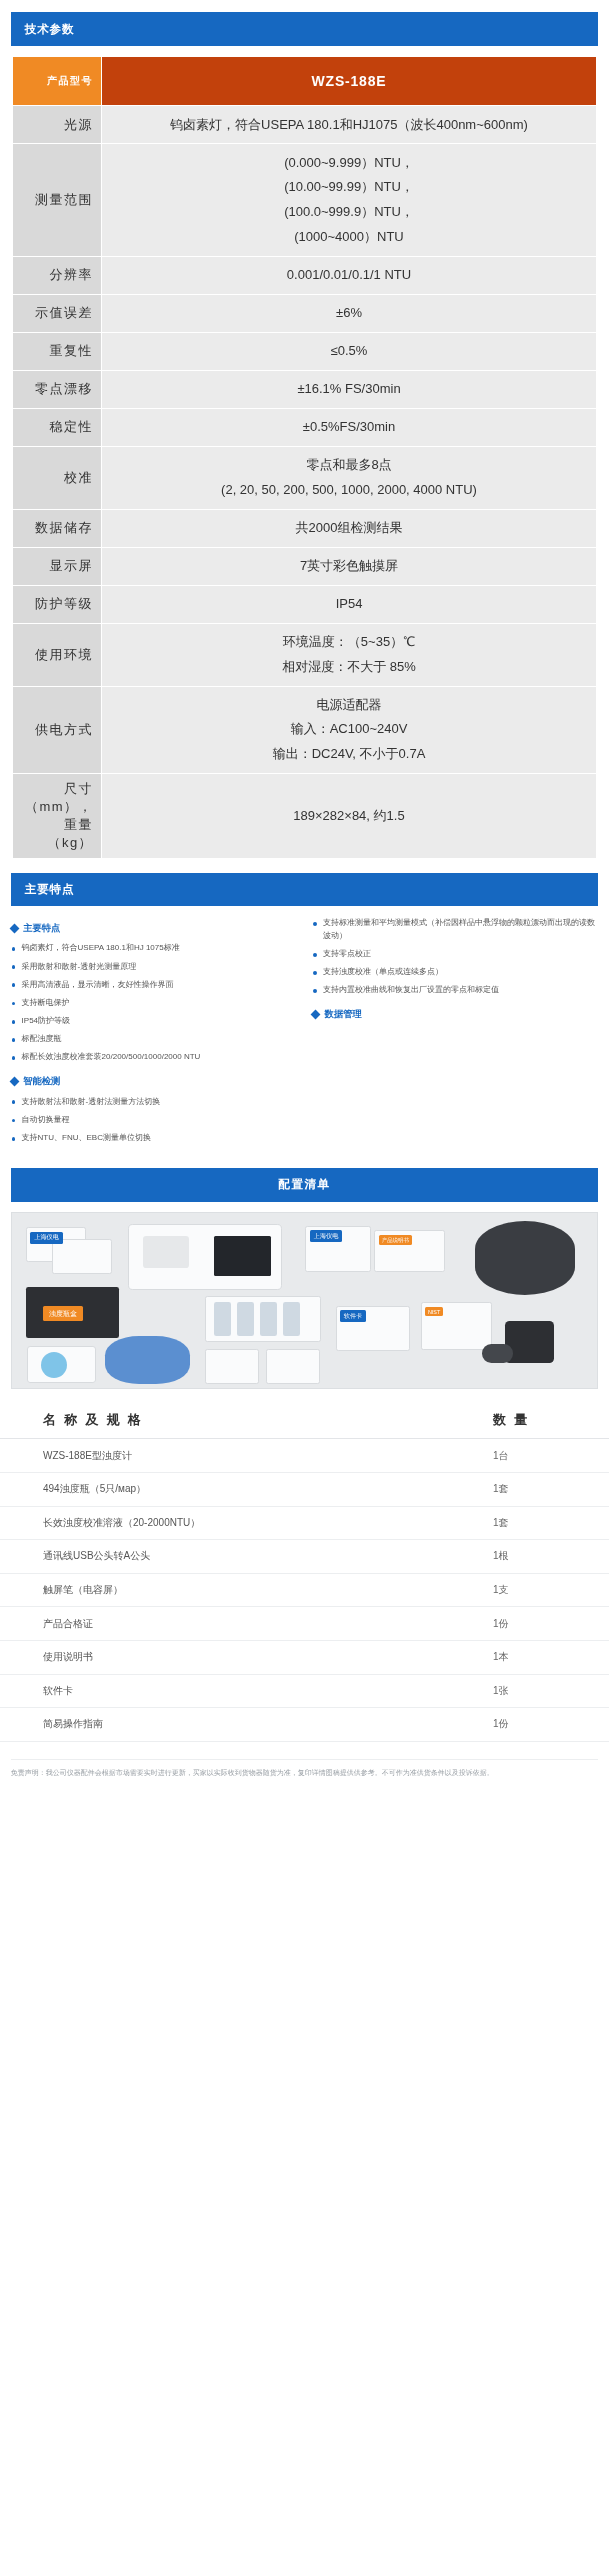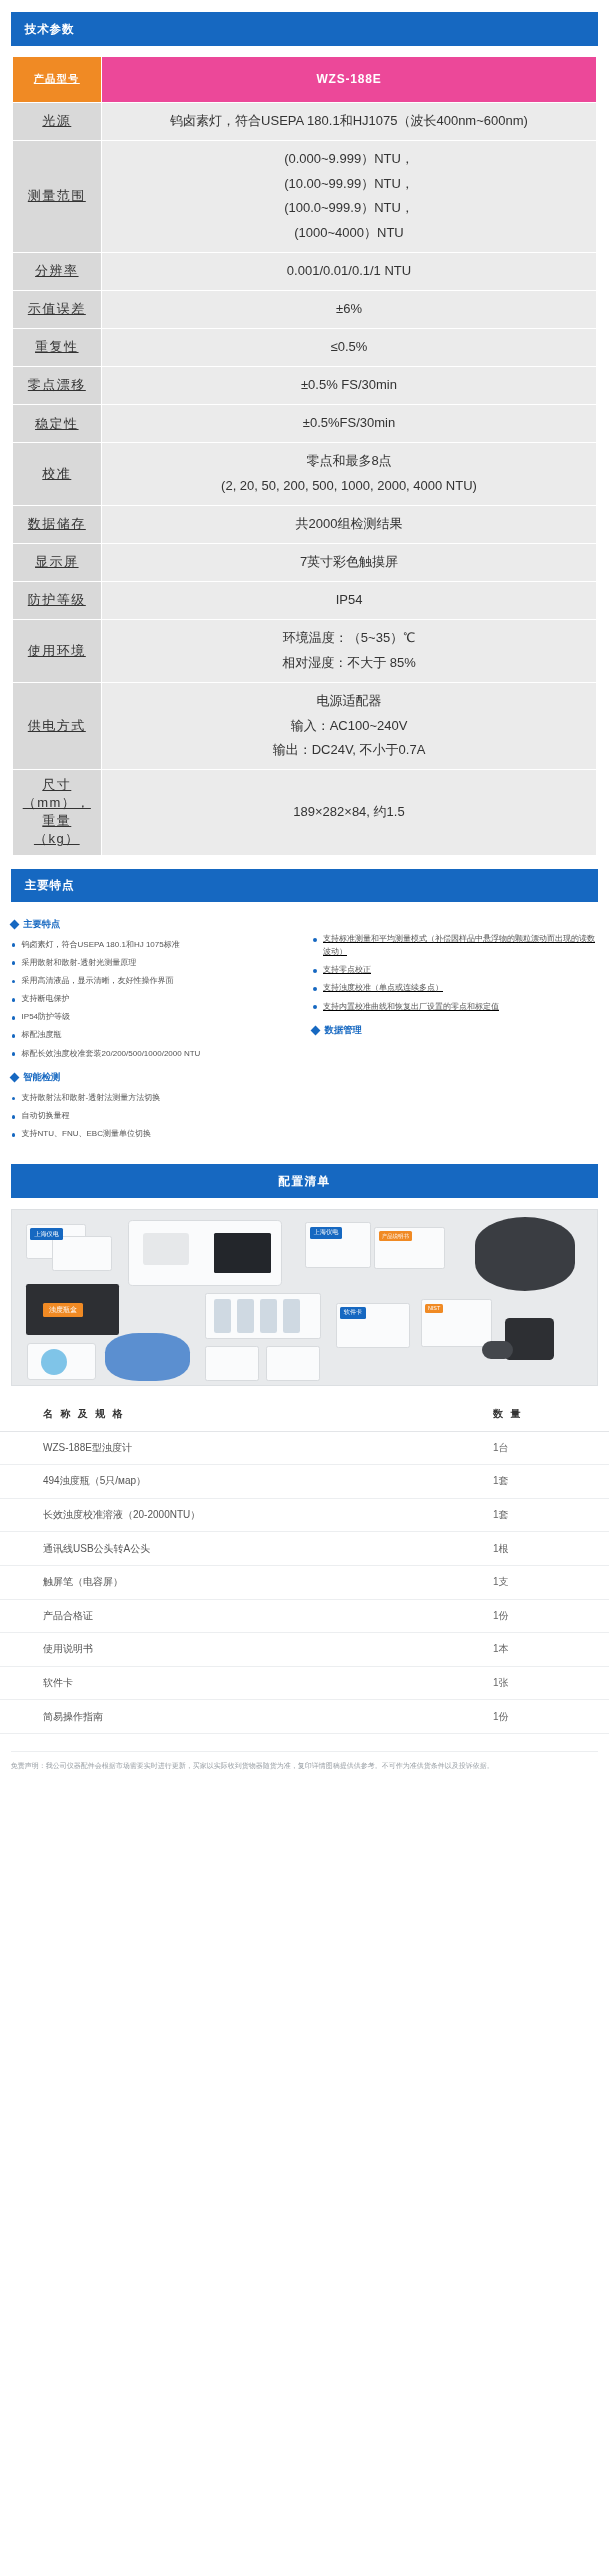--- a/index.html
+++ b/index.html
@@ -46,43 +46,42 @@
   table.spec td {
     border: 0.8px solid #ffffff;
     padding: 6.2px 7.7px;
     font-size: 13px;
     color: #333;
     vertical-align: middle;
   }
   td.label {
     width: 89px;
     background: #d9d9d9;
-    text-align: center;
+    text-align: right;
     letter-spacing: 1.5px;
     color: #333;
-    text-decoration: underline;
   }
   td.value {
     background: #ebebeb;
     text-align: center;
     line-height: 1.9;
   }
   tr.head td.label {
     background: #f08a24;
     color: #ffffff;
     font-weight: bold;
     font-size: 10px;
     padding: 10.8px 7.7px;
     letter-spacing: 1.5px;
   }
   tr.head td.value {
-    background: #ec4899;
+    background: #c2410c;
     color: #ffffff;
     font-weight: bold;
-    font-size: 12px;
+    font-size: 14px;
     letter-spacing: 0.8px;
     padding: 10.8px 7.7px;
     margin-left: 36px;
   }
   .ml { display: block; }
 
   
   .features {
     margin: 10.8px 10.8px 0 10.8px;
     display: flex;
@@ -165,21 +164,21 @@
     border-radius: 1.5px;
   }
 
   table.conf {
     width: 100%;
     border-collapse: collapse;
     margin: 14px 0 0 0;
     table-layout: fixed;
   }
   table.conf th {
-    font-size: 10px;
+    font-size: 13px;
     color: #333;
     font-weight: bold;
     text-align: left;
     padding: 7.7px 0 9.3px 43px;
     letter-spacing: 2.3px;
     border-bottom: 0.8px solid #e3e5e8;
   }
   table.conf th.qty {
     text-align: left;
     padding-left: 0;
@@ -256,21 +255,21 @@
         <tr>
           <td class="label">重复性</td>
           <td class="value">
             <span class="ml">≤0.5%</span>
           </td>
         </tr>
 
         <tr>
           <td class="label">零点漂移</td>
           <td class="value">
-            <span class="ml">±0.5% FS/30min</span>
+            <span class="ml">±16.1% FS/30min</span>
           </td>
         </tr>
 
         <tr>
           <td class="label">稳定性</td>
           <td class="value">
             <span class="ml">±0.5%FS/30min</span>
           </td>
         </tr>
 
@@ -354,21 +353,21 @@
         <span>智能检测</span>
       </div>
       <ul class="feat-list">
         <li>支持散射法和散射-透射法测量方法切换</li>
         <li>自动切换量程</li>
         <li>支持NTU、FNU、EBC测量单位切换</li>
       </ul>
     </div>
 
     <div class="feat-col">
-      <ul class="feat-list" style="margin-top:20px;text-decoration:underline;">
+      <ul class="feat-list" style="">
         <li>支持标准测量和平均测量模式（补偿因样品中悬浮物的颗粒漂动而出现的读数波动）</li>
         <li>支持零点校正</li>
         <li>支持浊度校准（单点或连续多点）</li>
         <li>支持内置校准曲线和恢复出厂设置的零点和标定值</li>
       </ul>
 
       <div class="feat-group-title">
         <span class="diamond"></span>
         <span>数据管理</span>
       </div>

